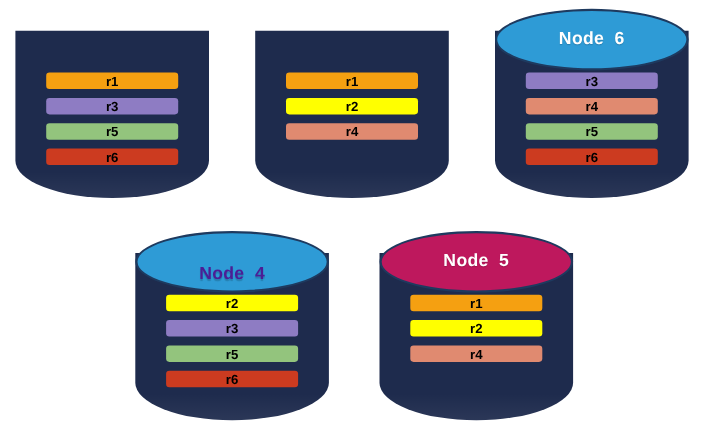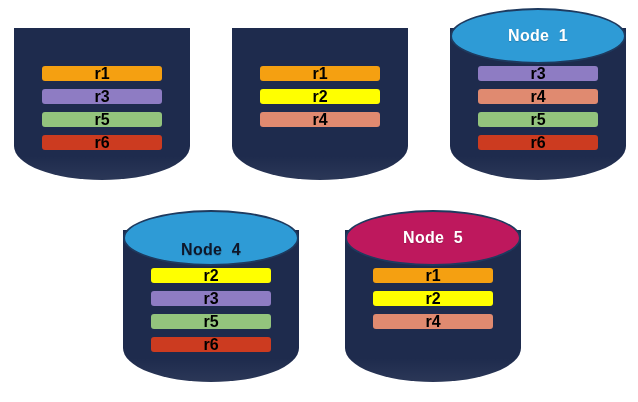--- a/index.html
+++ b/index.html
@@ -88,21 +88,21 @@
   .bar {
     height: 15px;
     border-radius: 3px;
     display: flex;
     align-items: center;
     justify-content: center;
     box-sizing: border-box;
   }
 
   .bar-label {
-    font-size: 16px;
+    font-size: 12px;
     font-weight: bold;
     color: #000000;
     line-height: 1;
   }
 </style>
 </head>
 <body>
 
 <div id="diagram">
     <div class="node" style="left: 14px; top: 8px;">
@@ -152,21 +152,21 @@
           <span class="bar-label">r4</span>
         </div>
         <div class="bar" style="background: rgb(147, 196, 125);">
           <span class="bar-label">r5</span>
         </div>
         <div class="bar" style="background: rgb(204, 59, 32);">
           <span class="bar-label">r6</span>
         </div>
       </div>
       <div class="cyl-top" style="background: rgb(46, 155, 214); border-color: rgb(30, 58, 95);">
-        <span class="cyl-top-label" style="color: rgb(255, 255, 255);">Node  1</span>
+        <span class="cyl-top-label" style="color: rgb(255, 255, 255);">Node  6</span>
       </div>
     </div>
     <div class="node" style="left: 123px; top: 210px;">
       <div class="cyl-body" style="background: rgb(30, 43, 77);">
         <div class="cyl-bottom-shade"></div>
       </div>
       <div class="bars">
         <div class="bar" style="background: rgb(255, 255, 0);">
           <span class="bar-label">r2</span>
         </div>
@@ -174,21 +174,21 @@
           <span class="bar-label">r3</span>
         </div>
         <div class="bar" style="background: rgb(147, 196, 125);">
           <span class="bar-label">r5</span>
         </div>
         <div class="bar" style="background: rgb(204, 59, 32);">
           <span class="bar-label">r6</span>
         </div>
       </div>
       <div class="cyl-top" style="background: rgb(46, 155, 214); border-color: rgb(30, 58, 95);">
-        <span class="cyl-top-label" style="color: #0f172a; margin-top: 23px;">Node  4</span>
+        <span class="cyl-top-label" style="color: #4c1d95; margin-top: 23px;">Node  4</span>
       </div>
     </div>
     <div class="node" style="left: 345px; top: 210px;">
       <div class="cyl-body" style="background: rgb(30, 43, 77);">
         <div class="cyl-bottom-shade"></div>
       </div>
       <div class="bars">
         <div class="bar" style="background: rgb(245, 160, 17);">
           <span class="bar-label">r1</span>
         </div>

